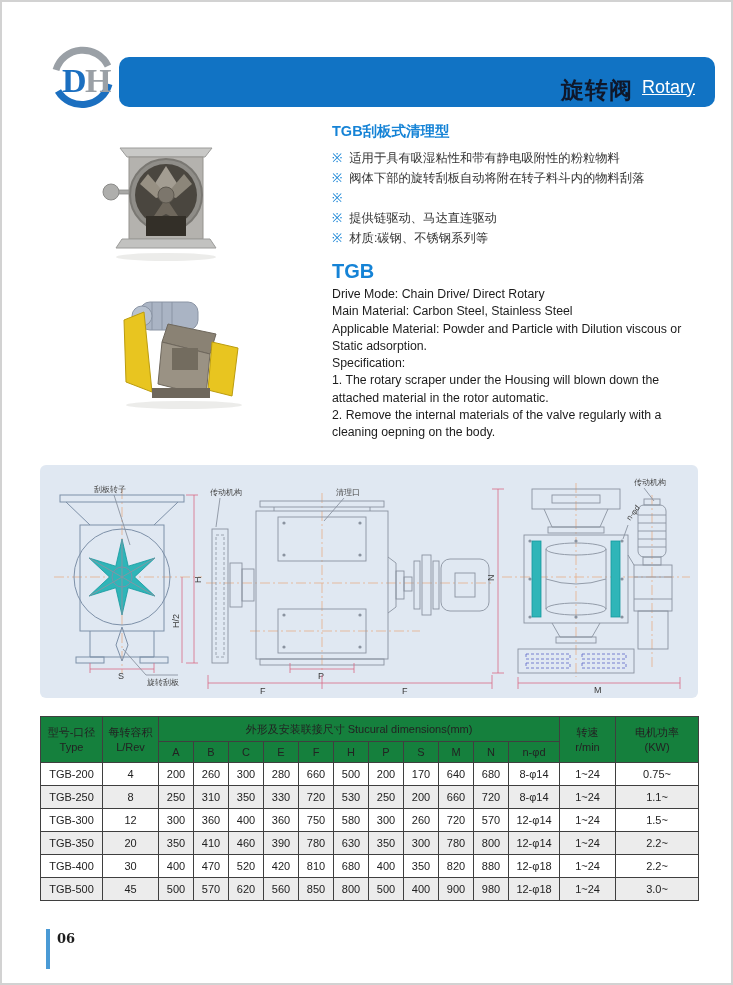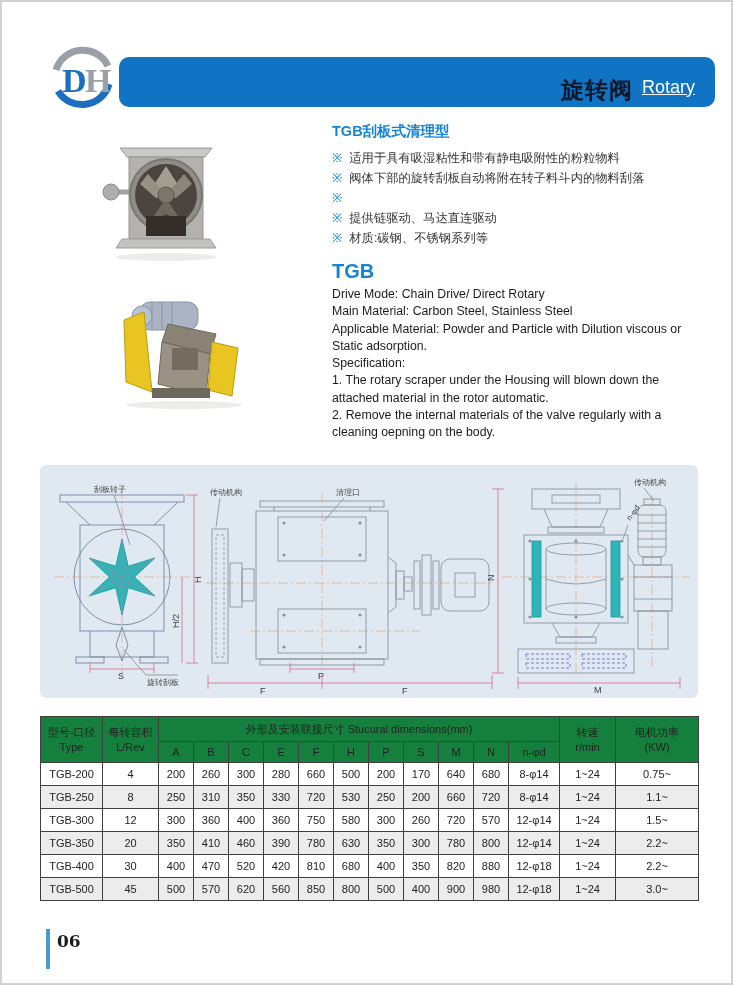--- a/index.html
+++ b/index.html
@@ -38,21 +38,21 @@
   thead th { background:#15803d; font-weight:normal; }
   .th-2line { height:46px; line-height:15px; }
   .th-span { height:24px; }
   .th-dim { height:20px; }
   tbody td { height:23px; }
   tbody tr:nth-child(even) td { background:#ececec; }
 
   
   .pg-bar { position:absolute; left:44px; top:927px; width:4px; height:40px; background:#4a9ad5; }
   .pg-num { position:absolute; left:55px; top:929px; font-family:"DejaVu Serif", serif;
-            font-weight:bold; font-size:17px; color:#1c1c1c; }
+            font-weight:bold; font-size:13px; color:#1c1c1c; }
 
   
   .ln  { stroke:#7d90a8; fill:none; stroke-width:1; }
   .ln2 { stroke:#8a93a0; fill:none; stroke-width:0.9; }
   .dsh { stroke:#8a93a0; fill:none; stroke-width:0.8; stroke-dasharray:3 2; }
   .nav { stroke:#5b65c8; fill:none; stroke-width:0.8; stroke-dasharray:3 2; }
   .dim { stroke:#d96a85; fill:none; stroke-width:0.8; }
   .cl  { stroke:#e6a87c; fill:none; stroke-width:0.7; stroke-dasharray:10 3 2 3; }
   .teal { fill:#2fb5b8; stroke:#14989e; stroke-width:0.8; }
   .dot { fill:#8a93a0; }

